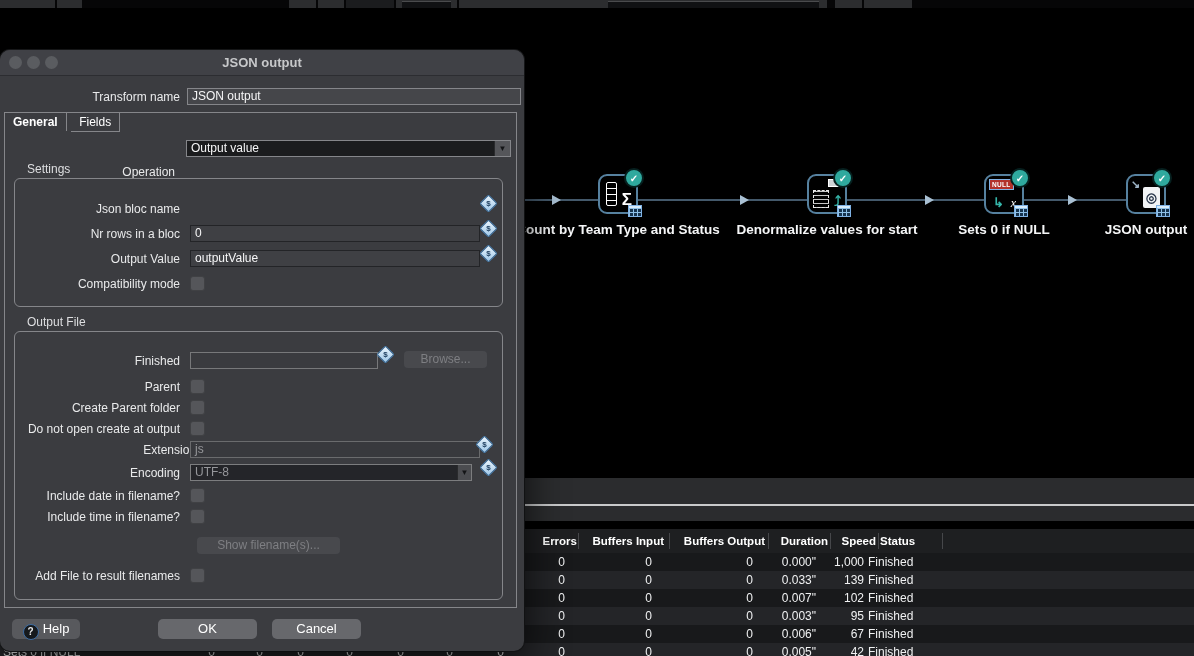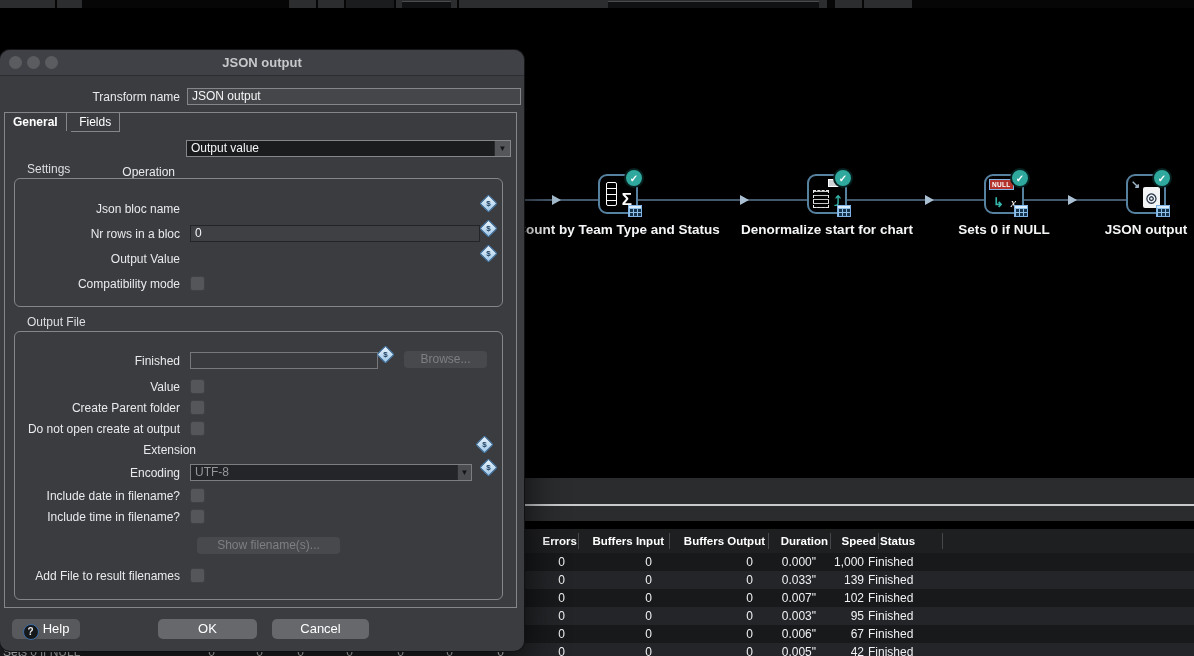--- a/index.html
+++ b/index.html
@@ -142,21 +142,21 @@
   </div>
 
   <div class="step" style="left:707px;top:166px;">
     <div class="iconbox">
       <span class="g-dash"></span>
       <span class="g-rect"></span>
       <span class="g-uparrow">⤴</span>
       <span class="badge-check">✓</span>
       <span class="badge-grid"></span>
     </div>
-    <div class="steplabel">Denormalize start for chart</div>
+    <div class="steplabel">Denormalize values for start</div>
   </div>
 
   <div class="step" style="left:884px;top:166px;">
     <div class="iconbox">
       <span class="g-null">NULL</span>
       <span class="g-retarrow">↳</span>
       <span class="g-x">x</span>
       <span class="badge-check">✓</span>
       <span class="badge-grid"></span>
     </div>
@@ -280,47 +280,49 @@
       <span>$</span>
     </div>
 
   <div class="lbl" style="left:0;top:177px;">Nr rows in a bloc</div>
   <div class="txt" style="left:190px;top:175px;width:280px;">0</div>
   <div class="vdiamond" style="left:482px;top:172px;">
       <span>$</span>
     </div>
 
   <div class="lbl" style="left:0;top:202px;">Output Value</div>
+  <div class="txt" style="left:190px;top:200px;width:280px;">outputValue</div>
   <div class="vdiamond" style="left:482px;top:197px;">
       <span>$</span>
     </div>
 
   <div class="lbl" style="left:0;top:227px;">Compatibility mode</div>
   <div class="cb" style="left:190px;top:226px;"></div>
 
   <div class="group-label" style="left:27px;top:266px;">Output File</div>
   <div class="groupbox" style="left:14px;top:281px;width:487px;height:267px;"></div>
 
   <div class="lbl" style="left:0;top:304px;">Finished</div>
   <div class="txt" style="left:190px;top:302px;width:178px;background:#3a3b3f;border-color:#77787a;"></div>
   <div class="vdiamond" style="left:379px;top:298px;">
       <span>$</span>
     </div>
   <div class="btn disabled" style="left:404px;top:301px;width:83px;">Browse...</div>
 
-  <div class="lbl" style="left:0;top:330px;">Value</div>
+  <div class="lbl" style="left:0;top:330px;">Parent</div>
   <div class="cb" style="left:190px;top:329px;"></div>
 
   <div class="lbl" style="left:0;top:351px;">Create Parent folder</div>
   <div class="cb" style="left:190px;top:350px;"></div>
 
   <div class="lbl" style="left:0;top:372px;">Do not open create at output</div>
   <div class="cb" style="left:190px;top:371px;"></div>
 
   <div class="lbl" style="left:16px;top:393px;">Extension</div>
+  <div class="txt dim" style="left:190px;top:391px;width:280px;">js</div>
   <div class="vdiamond" style="left:478px;top:388px;">
       <span>$</span>
     </div>
 
   <div class="lbl" style="left:0;top:416px;">Encoding</div>
   <div class="combo dim" style="left:190px;top:414px;width:272px;">
     <span>UTF-8</span>
     <span class="arrow">▼</span>
   </div>
   <div class="vdiamond" style="left:482px;top:411px;">
@@ -335,14 +337,14 @@
 
   <div class="btn disabled" style="left:197px;top:487px;width:143px;">Show filename(s)...</div>
 
   <div class="lbl" style="left:0;top:519px;">Add File to result filenames</div>
   <div class="cb" style="left:190px;top:518px;"></div>
 
   <div class="btn" style="left:12px;top:569px;width:68px;background:#58595d;">
     <span class="help-q">?</span><span>Help</span>
   </div>
   <div class="btn" style="left:158px;top:569px;width:99px;">OK</div>
-  <div class="btn" style="left:272px;top:569px;width:97px;">Cancel</div>
+  <div class="btn" style="left:272px;top:569px;width:89px;">Cancel</div>
 </div>
 
 </body></html>

